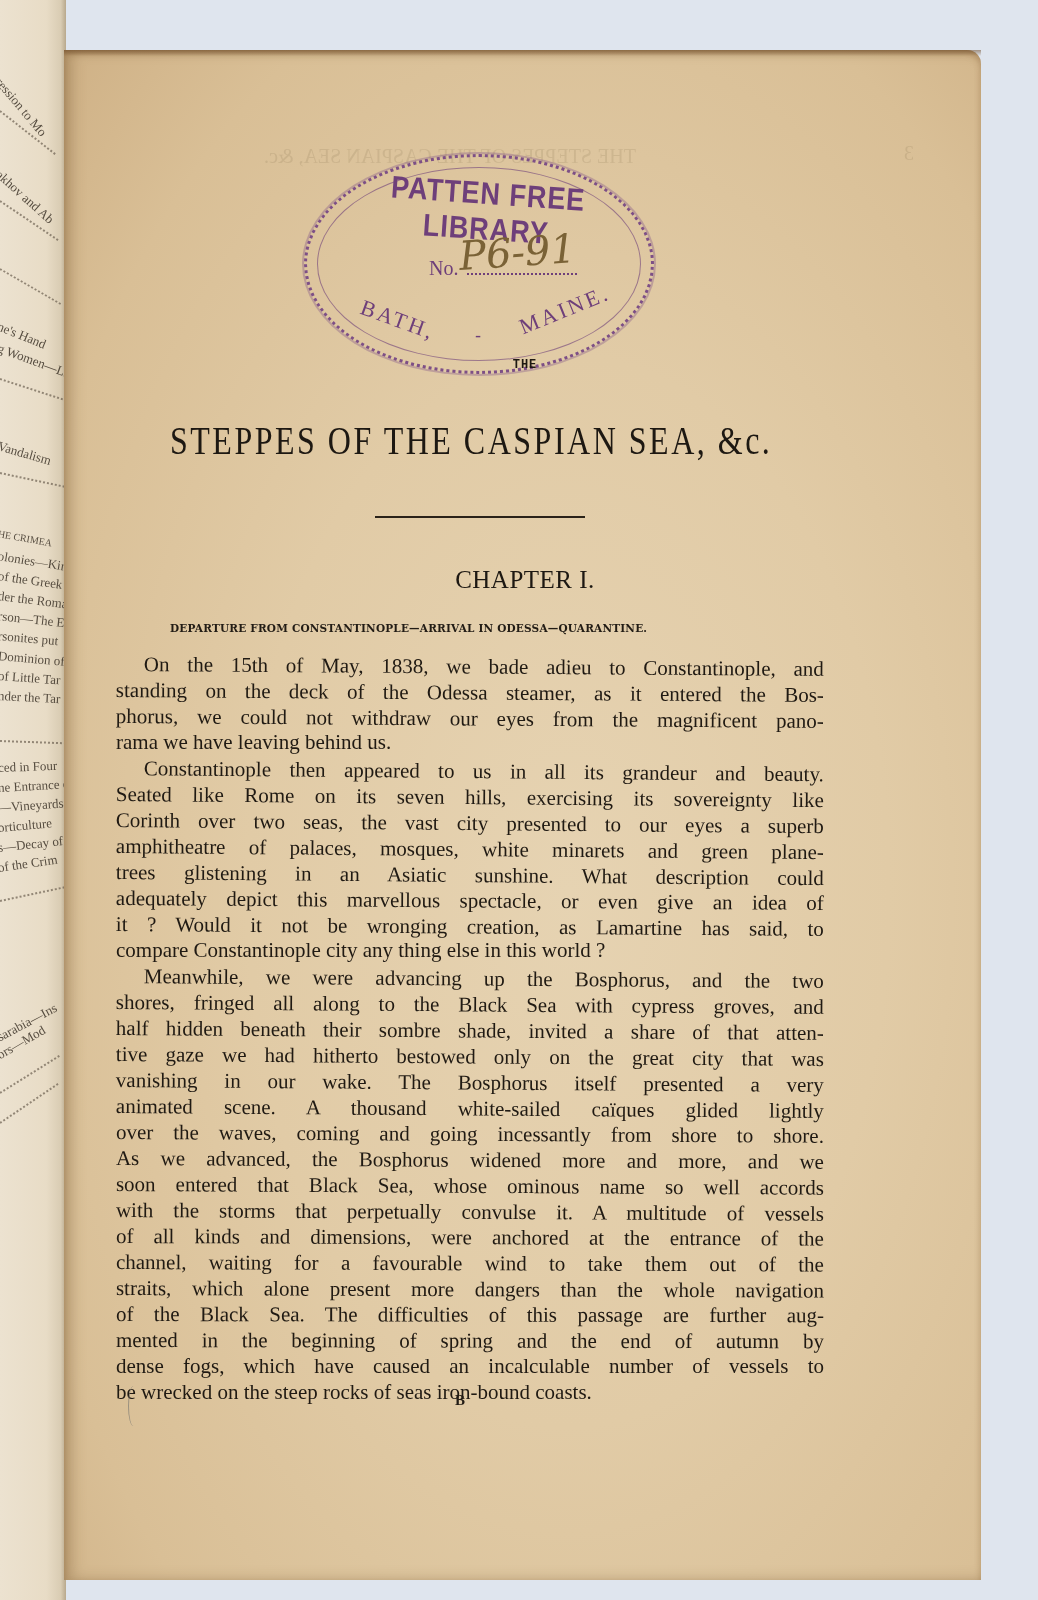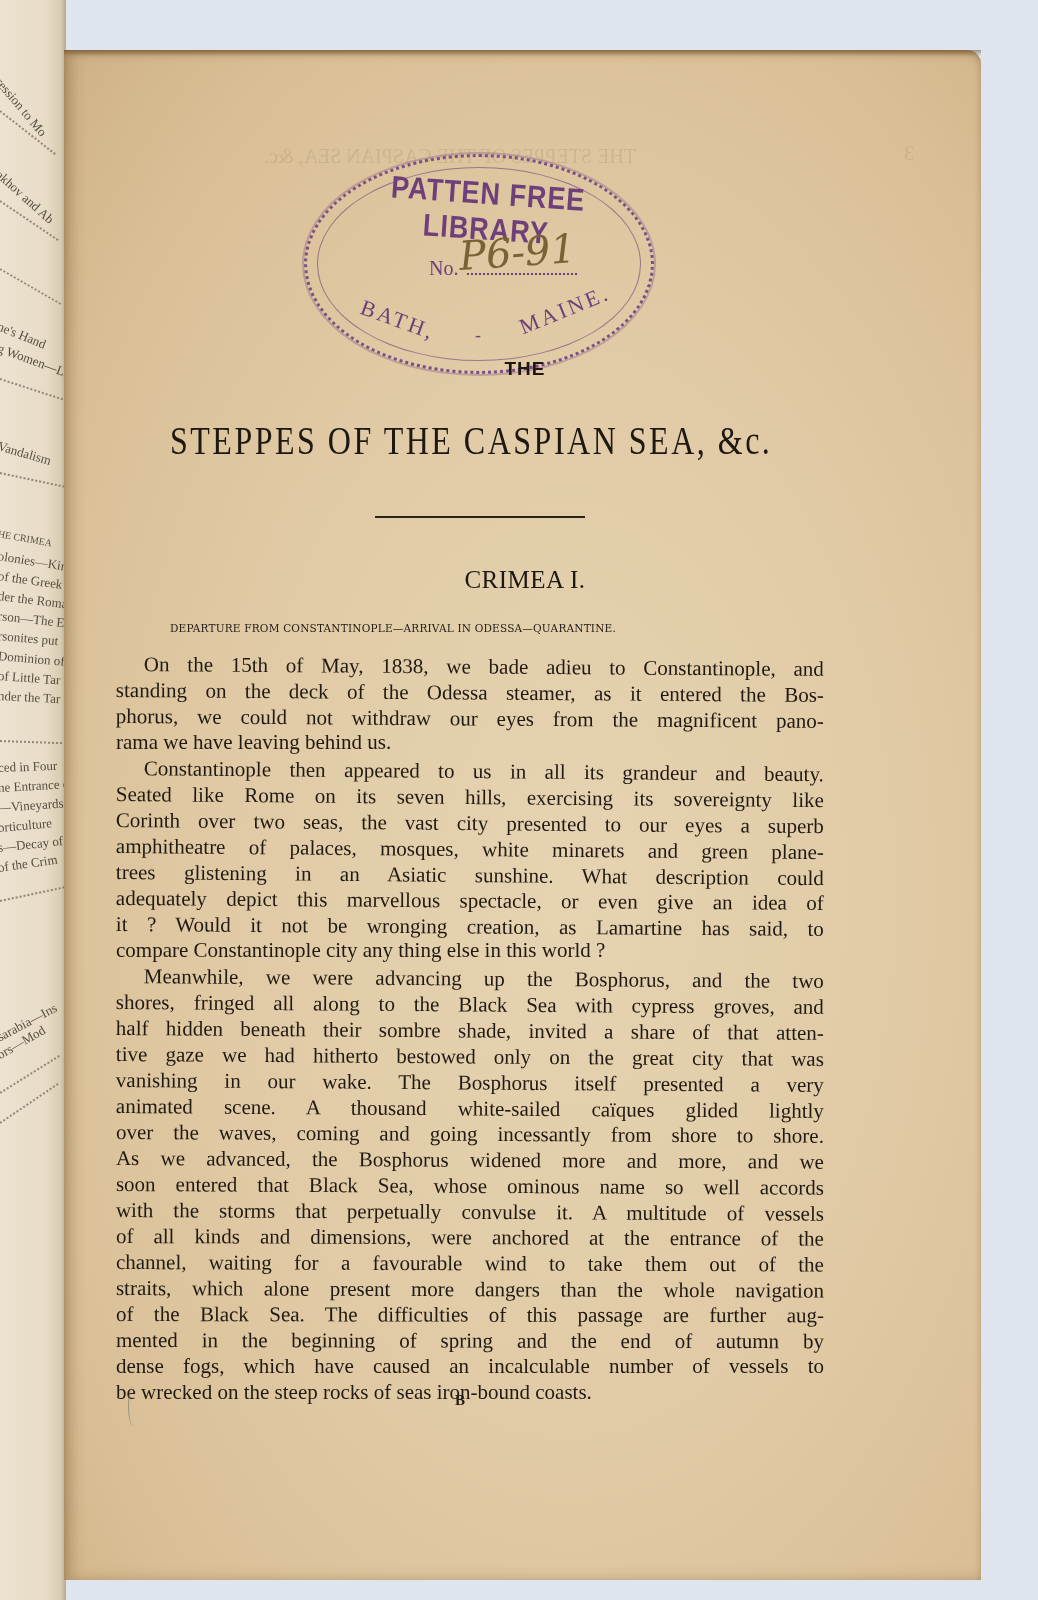--- a/index.html
+++ b/index.html
@@ -70,41 +70,41 @@
     .stamp-state {
       position: absolute; left: 210px; top: 140px; font-family: "Liberation Serif", serif;
       font-size: 22px; letter-spacing: 3px; transform: rotate(-22deg);
     }
     .stamp-dash {
       position: absolute; left: 168px; top: 168px; font-size: 18px;
     }
     
     .the {
       position: absolute; left: 0; width: 100%; top: 358px; text-align: center;
-      font-family: Liberation Sans, sans-serif; font-weight: bold; font-size: 19px;
+      font-family: Liberation Mono, monospace; font-weight: bold; font-size: 12px;
       letter-spacing: 1px; color: #1d1812; padding-left: 12px; box-sizing: border-box;
     }
     .book-title {
       position: absolute; left: 170px; top: 418px; width: 650px;
       font-family: "Liberation Serif", serif; font-size: 32px; color: #1d1812;
       letter-spacing: 2.5px; transform: scaleY(1.25); transform-origin: left top;
       white-space: nowrap;
     }
     .title-rule {
       position: absolute; left: 375px; top: 516px; width: 210px; height: 0;
       border-top: 2px solid #2a2219;
     }
     .chapter {
       position: absolute; left: 0; width: 100%; top: 566px; text-align: center;
       font-family: "Liberation Serif", serif; font-size: 25px; color: #1d1812;
       padding-left: 12px; box-sizing: border-box; letter-spacing: 0.5px;
     }
     .synopsis {
       position: absolute; left: 170px; top: 622px; width: 660px;
-      font-family: "DejaVu Serif", serif; font-weight: normal; font-size: 10.5px;
+      font-family: "DejaVu Serif", serif; font-weight: bold; font-size: 10.5px;
       color: #221c15; letter-spacing: 0.2px; white-space: nowrap;
     }
     .line {
       position: absolute; left: 116px; width: 708px; height: 26px;
       font-family: "Liberation Serif", serif; font-size: 21px; color: #201a13;
       white-space: nowrap; text-align: justify; text-align-last: justify;
       transform-origin: left top;
     }
     .line.last { text-align-last: left; }
     .line.indent { padding-left: 28px; box-sizing: border-box; }
@@ -170,21 +170,21 @@
   <div class="stamp-no">No.</div>
   <div class="stamp-dots"></div>
   <div class="stamp-city">BATH,</div>
   <div class="stamp-dash">-</div>
   <div class="stamp-state">MAINE.</div>
 </div>
 
 <div class="the">THE</div>
 <div class="book-title">STEPPES OF THE CASPIAN SEA, &amp;c.</div>
 <div class="title-rule"></div>
-<div class="chapter">CRIMEA I.</div>
+<div class="chapter">CHAPTER I.</div>
 <div class="synopsis">DEPARTURE FROM CONSTANTINOPLE—ARRIVAL IN ODESSA—QUARANTINE.</div>
 
 <div>
   <div class="line indent" style="top:652px;transform:rotate(0.4deg)">On the 15th of May, 1838, we bade adieu to Constantinople, and</div>
   <div class="line" style="top:678px;transform:rotate(0.4deg)">standing on the deck of the Odessa steamer, as it entered the Bos-</div>
   <div class="line" style="top:704px;transform:rotate(0.4deg)">phorus, we could not withdraw our eyes from the magnificent pano-</div>
   <div class="line last" style="top:730px">rama we have leaving behind us.</div>
   <div class="line indent" style="top:756px;transform:rotate(0.5deg)">Constantinople then appeared to us in all its grandeur and beauty.</div>
   <div class="line" style="top:782px;transform:rotate(0.5deg)">Seated like Rome on its seven hills, exercising its sovereignty like</div>
   <div class="line" style="top:808px;transform:rotate(0.5deg)">Corinth over two seas, the vast city presented to our eyes a superb</div>

